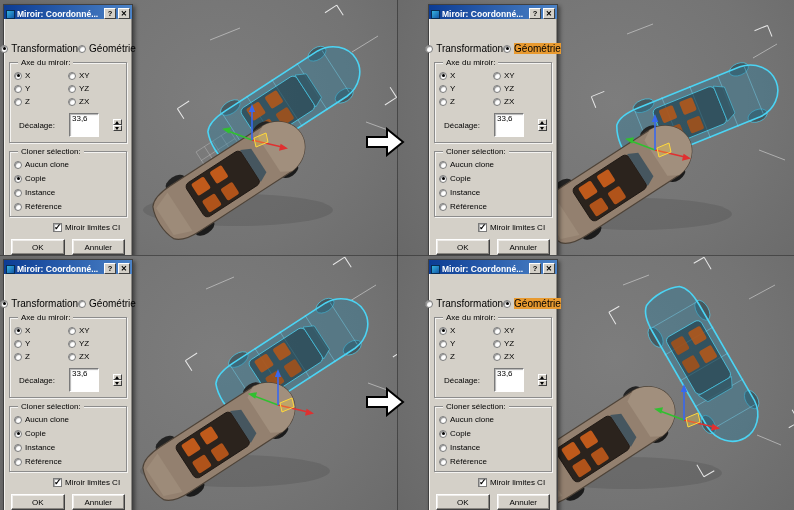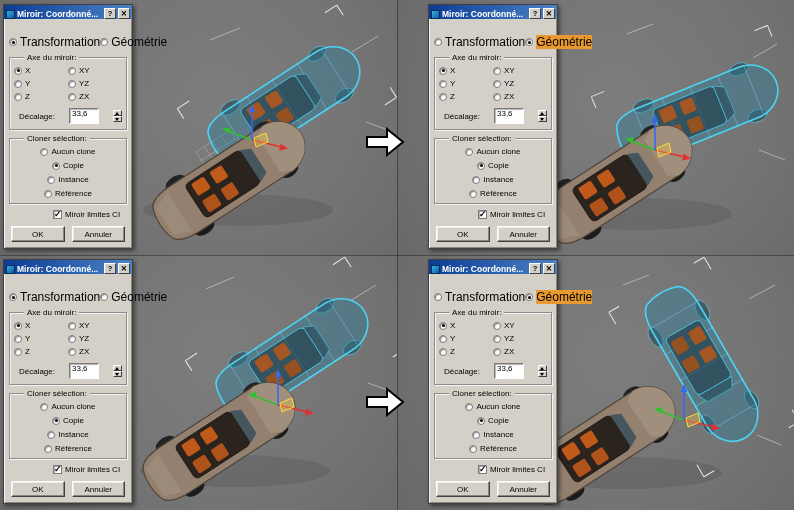--- a/index.html
+++ b/index.html
@@ -38,41 +38,41 @@
   .dbody { padding:5px 5px 6px; }
 
   .radio { display:flex; align-items:center; gap:3px; }
   .rb { width:8px; height:8px; border-radius:50%; background:#fff; position:relative; flex:0 0 auto;
     border:1px solid #7a7a7a; box-shadow: inset 1px 1px 1px rgba(0,0,0,.45); }
   .radio.on .rb::after { content:""; position:absolute; left:1.5px; top:1.5px; width:3px; height:3px;
     border-radius:50%; background:#000; }
   .lbl { white-space:nowrap; }
   .lbl.hl { background:#e89a30; }
 
-  .mode-row { display:flex; justify-content:space-between; margin:11px 0 7px; font-size:12px; }
+  .mode-row { display:flex; justify-content:center; margin:19px 0 7px; font-size:10px; }
 
   .group { position:relative; border:1px solid #8c8c8c; margin:8px 0 6px; padding:8px 4px 5px;
     box-shadow: inset 1px 1px 0 rgba(255,255,255,.75), 1px 1px 0 rgba(255,255,255,.75); }
-  .glabel { position:absolute; top:-5px; left:14px; background:#d4d0c8; padding:0 3px; font-size:8px; }
+  .glabel { position:absolute; top:-5px; left:8px; background:#d4d0c8; padding:0 3px; font-size:8px; }
 
   .axis-cols { display:flex; }
   .axis-col { flex:1; display:flex; flex-direction:column; gap:4px; }
 
   .offset-row { display:flex; align-items:center; justify-content:flex-end; gap:14px; margin-top:7px; }
-  .field { width:30px; height:16px; background:#fff; padding:0 2px; line-height:10px; font-size:8px;
+  .field { width:30px; height:24px; background:#fff; padding:0 2px; line-height:10px; font-size:8px;
     border:1px solid; border-color:#7a7a7a #fff #fff #7a7a7a; box-shadow: inset 1px 1px 1px rgba(0,0,0,.3); }
   .spinners { display:flex; flex-direction:column; gap:0; }
   .spb { position:relative; width:9px; height:6px; background:#d4d0c8; display:block;
     border:1px solid; border-color:#fff #404040 #404040 #fff; }
   .spb.up::after { content:""; position:absolute; left:1px; top:1px;
     border-left:2.5px solid transparent; border-right:2.5px solid transparent; border-bottom:3px solid #000; }
   .spb.down::after { content:""; position:absolute; left:1px; top:1px;
     border-left:2.5px solid transparent; border-right:2.5px solid transparent; border-top:3px solid #000; }
 
-  .clone-col { display:flex; flex-direction:column; gap:5px;align-items:center; }
+  .clone-col { display:flex; flex-direction:column; gap:5px; }
 
   .check-row { display:flex; align-items:center; gap:3px; margin:3px 0 7px;padding-left:44px; }
   .cb { width:9px; height:9px; background:#fff; position:relative; flex:0 0 auto;
     border:1px solid #7a7a7a; box-shadow: inset 1px 1px 1px rgba(0,0,0,.35); }
   .check-row.checked .cb::after { content:"✓"; position:absolute; left:0px; top:-2.5px;
     font-size:9px; font-weight:bold; color:#000; }
 
   .btn-row { display:flex; justify-content:flex-end; gap:7px; padding:0 2px; }
   .btn { appearance:none; flex:1; height:16px; background:#d4d0c8; font-family:inherit; font-size:8px;
     border:1px solid; border-color:#fff #404040 #404040 #fff;

